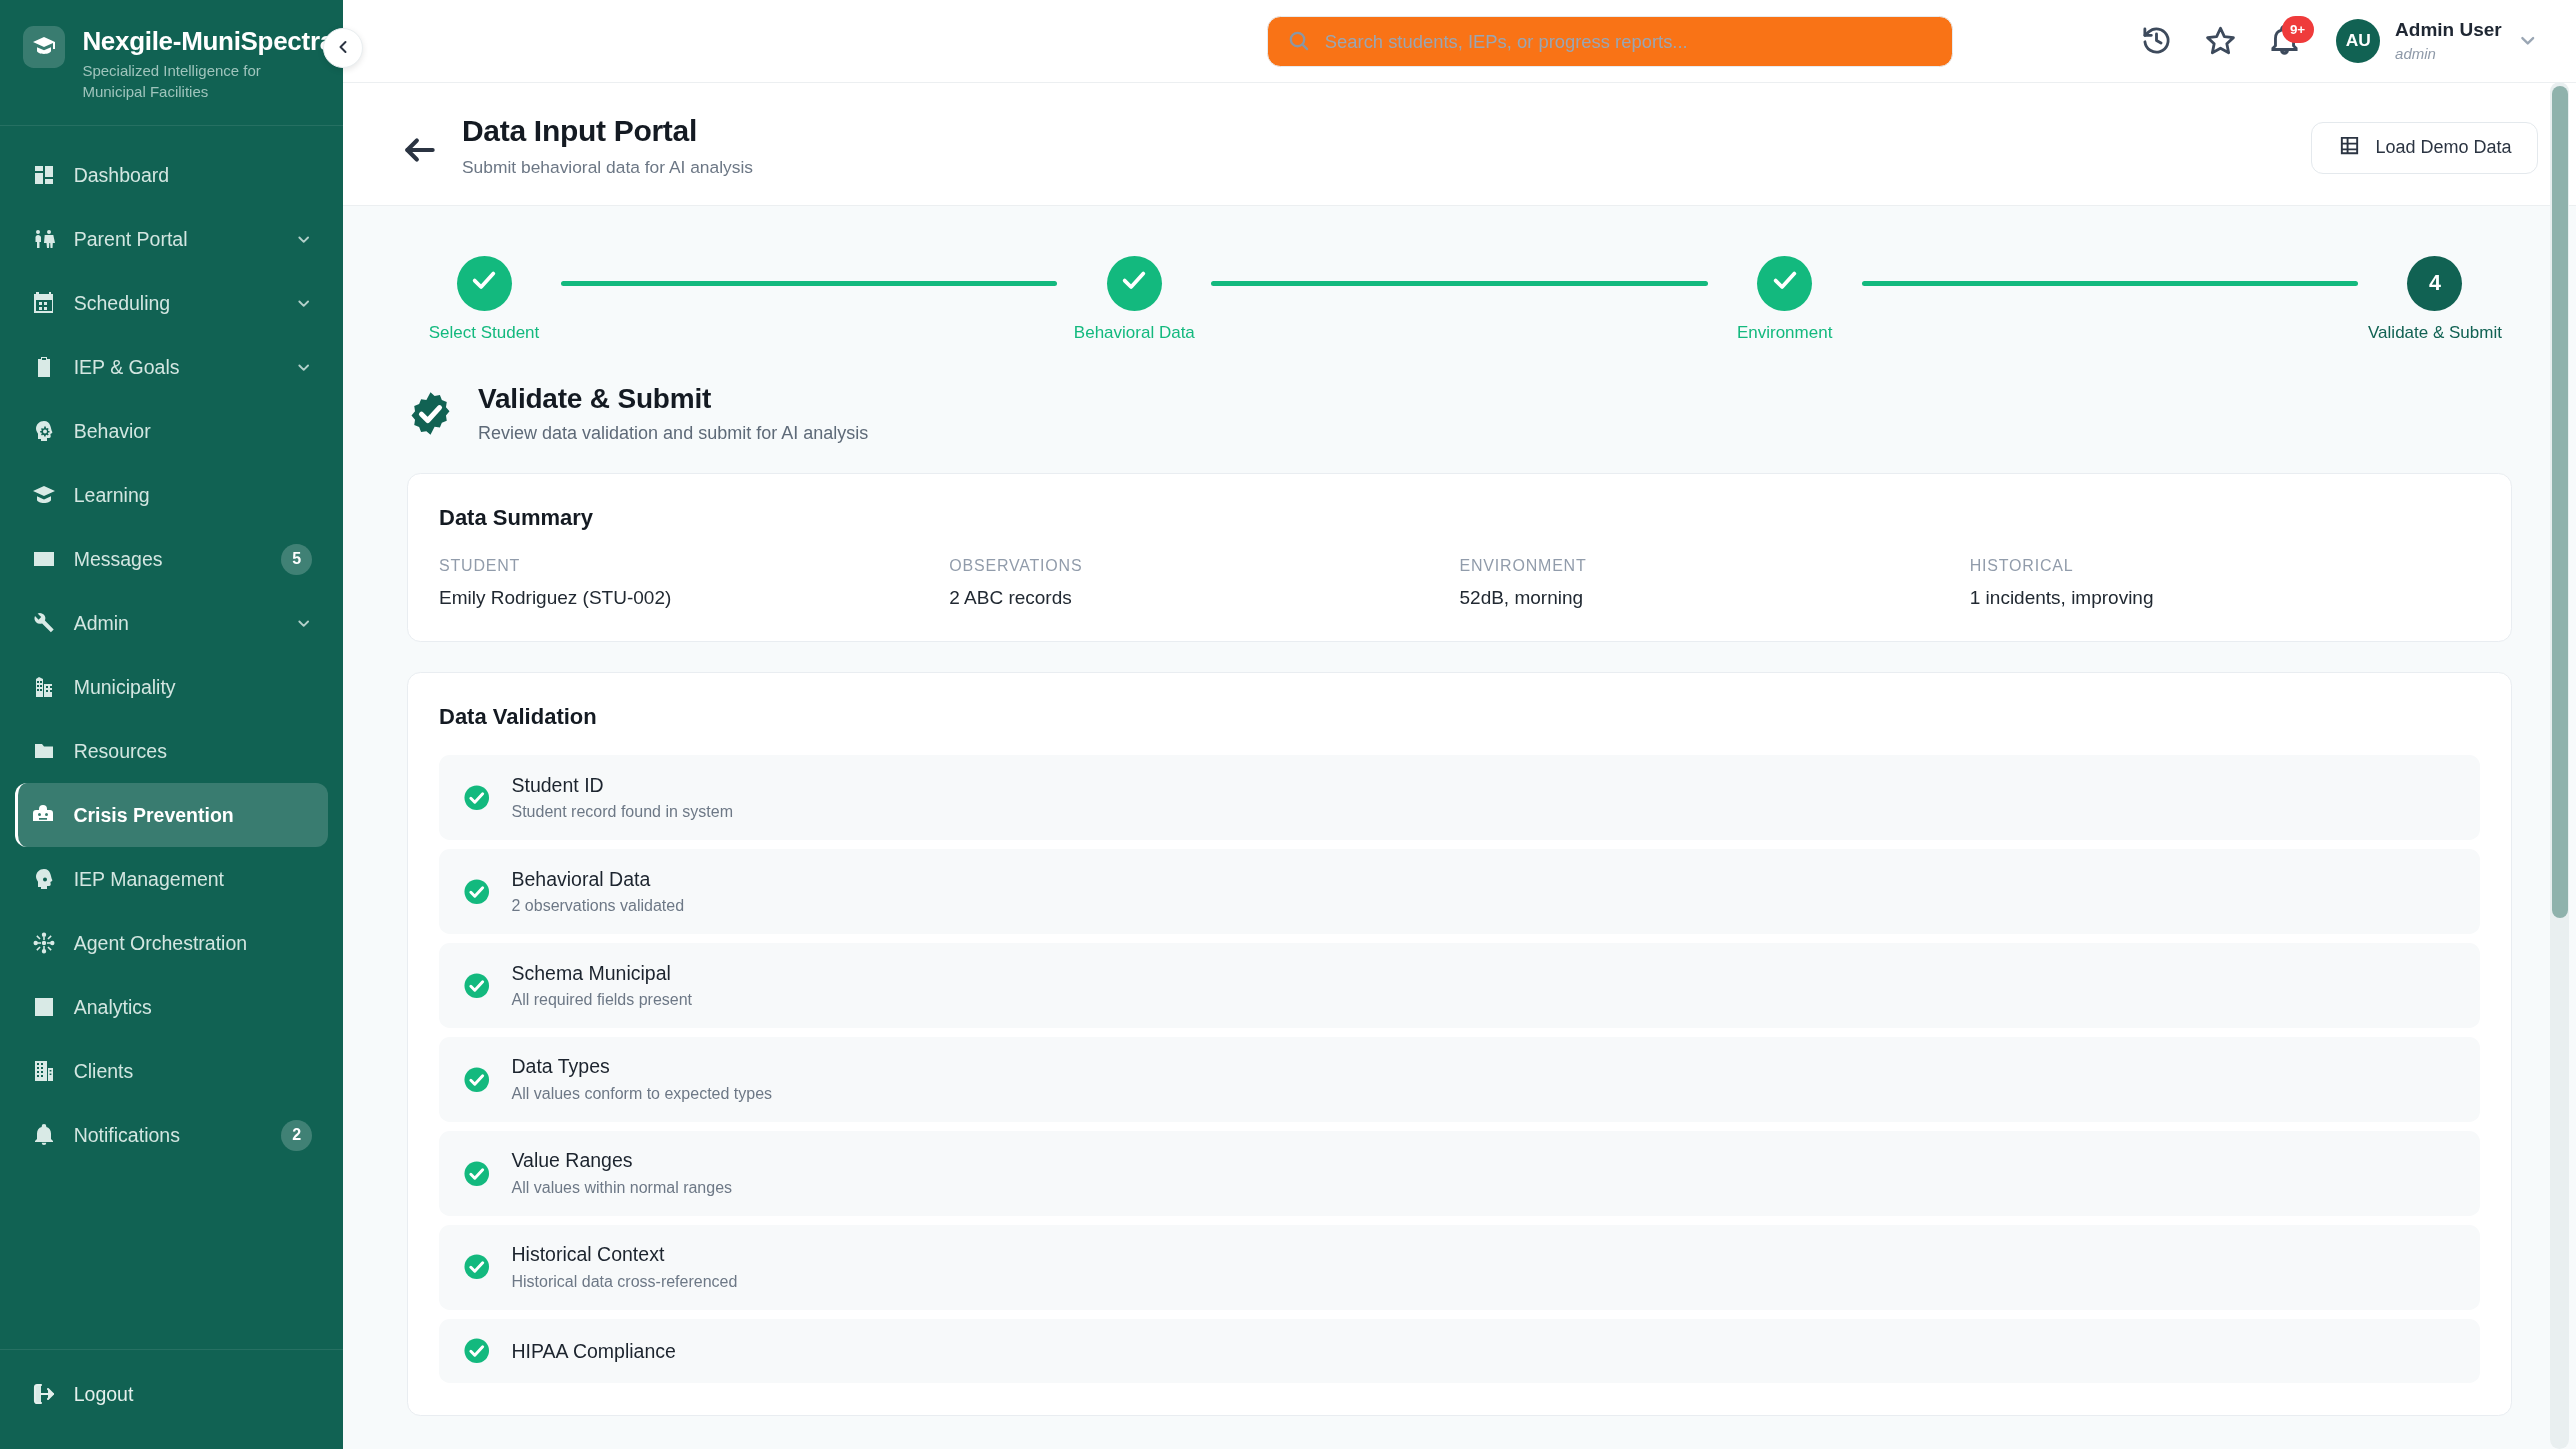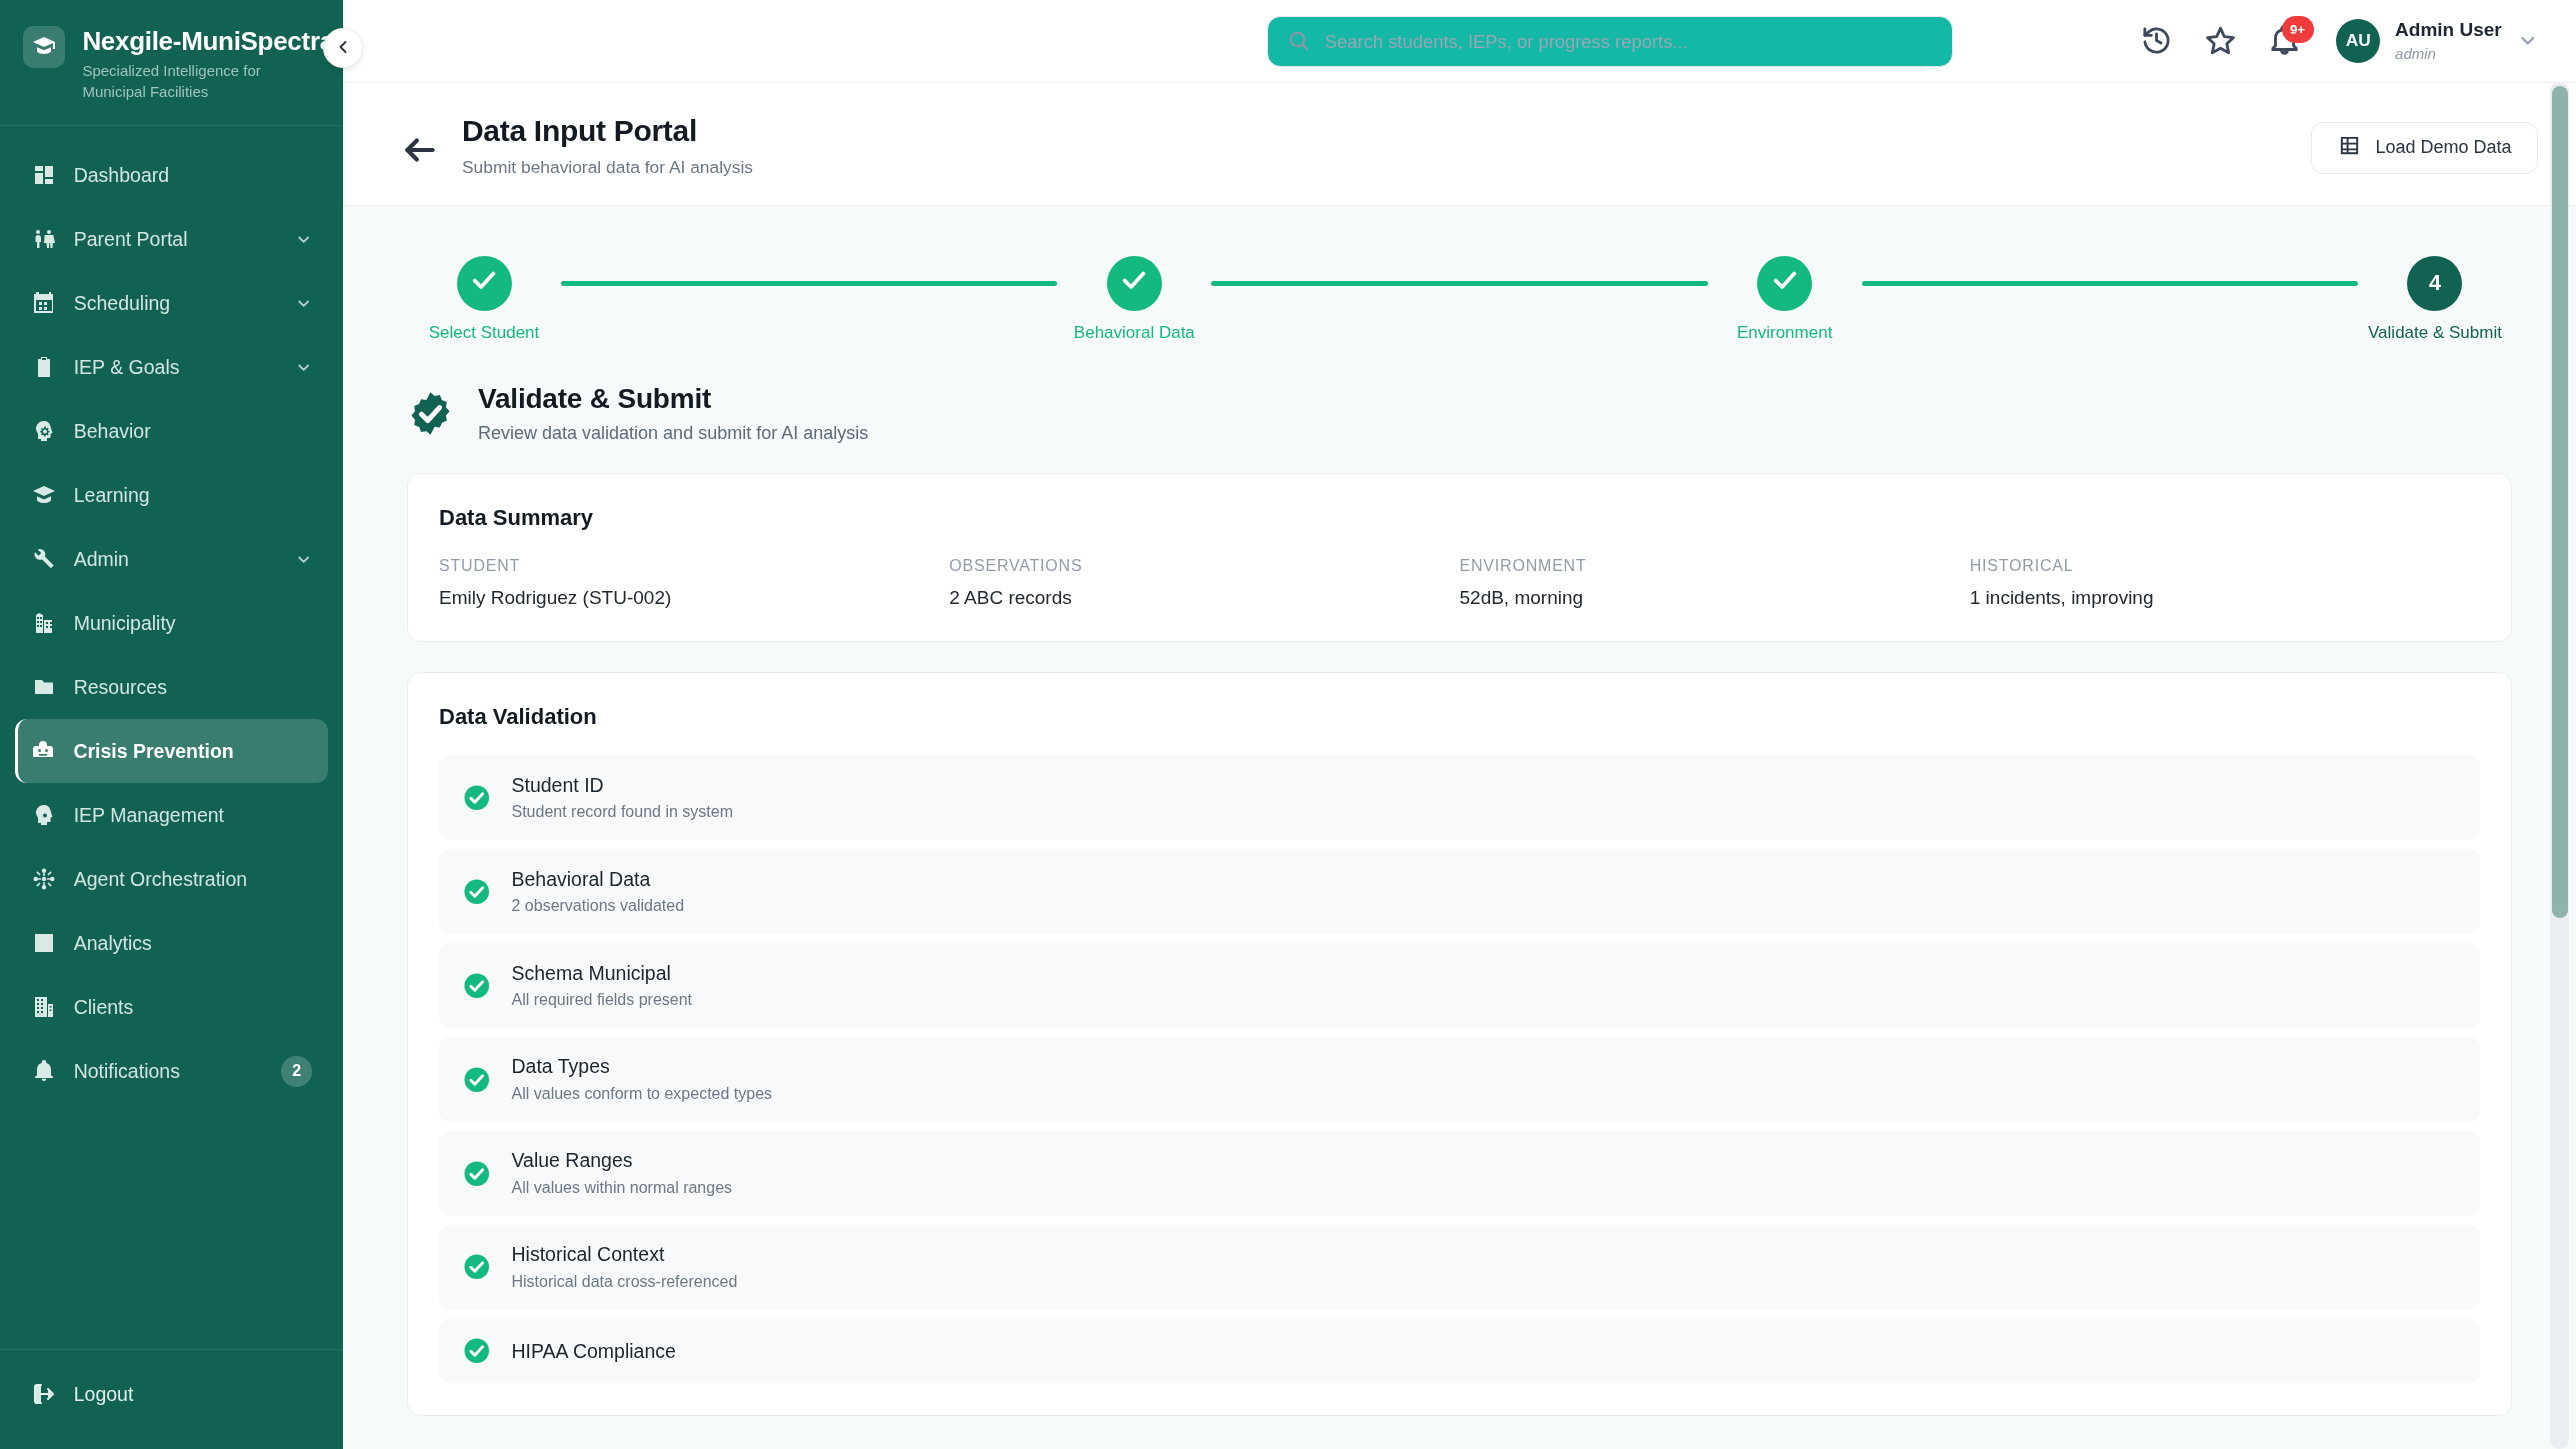--- a/index.html
+++ b/index.html
@@ -105,21 +105,21 @@
     background: #ffffff;
     border-bottom: 1.3px solid #eceff1;
     display: flex; align-items: center;
     padding: 0 38px 0 0;
     position: relative;
   }
   .search-wrap {
     position: absolute; left: 924px; top: 16px;
     width: 686px; height: 51px;
     border: 1.3px solid #e7ebee; border-radius: 13.4px;
-    background: #14b8a6;
+    background: #f97316;
     display: flex; align-items: center; gap: 14.8px;
     padding: 0 19px;
   }
   .search-wrap svg { width: 23px; height: 23px; stroke: #8b97a5; fill: none; stroke-width: 2.4; flex: 0 0 23px; }
   .search-input {
     border: none; outline: none; background: transparent;
     font-family: "Liberation Sans", sans-serif;
     font-size: 18.4px; color: #39414d; width: 100%;
   }
   .search-input::placeholder { color: #9aa6b4; }
@@ -323,20 +323,29 @@
 
       <div class="nav-item">
         <span class="nav-ico">
             <svg viewBox="0 0 24 24">
               <path d="M12 3 1 8l11 5 11-5-11-5zM5 13.2v3.6C5 18.6 8.1 20 12 20s7-1.4 7-3.2v-3.6l-7 3.2-7-3.2z"></path>
             </svg>
           </span>
         <span class="nav-label">Learning</span>
       </div>
 
+      <div class="nav-item">
+        <span class="nav-ico">
+            <svg viewBox="0 0 24 24">
+              <path d="M2 5h20v14H2V5zm2 2.2V7l8 5.2L20 7v.2l-8 5.3-8-5.3z"></path>
+            </svg>
+          </span>
+        <span class="nav-label">Messages</span>
+        <span class="nav-badge">5</span>
+      </div>
 
       <div class="nav-item">
         <span class="nav-ico">
             <svg viewBox="0 0 24 24">
               <path d="M21.7 18.4 12.9 9.6A5.5 5.5 0 0 0 5.6 2.5l3.6 3.6-2.6 2.6L3 5.1a5.5 5.5 0 0 0 7.1 7.3l8.8 8.8 2.8-2.8z"></path>
             </svg>
           </span>
         <span class="nav-label">Admin</span>
         <span class="chev"><svg viewBox="0 0 24 24" stroke-linecap="round" stroke-linejoin="round">
               <polyline points="6 9 12 15 18 9"></polyline>

